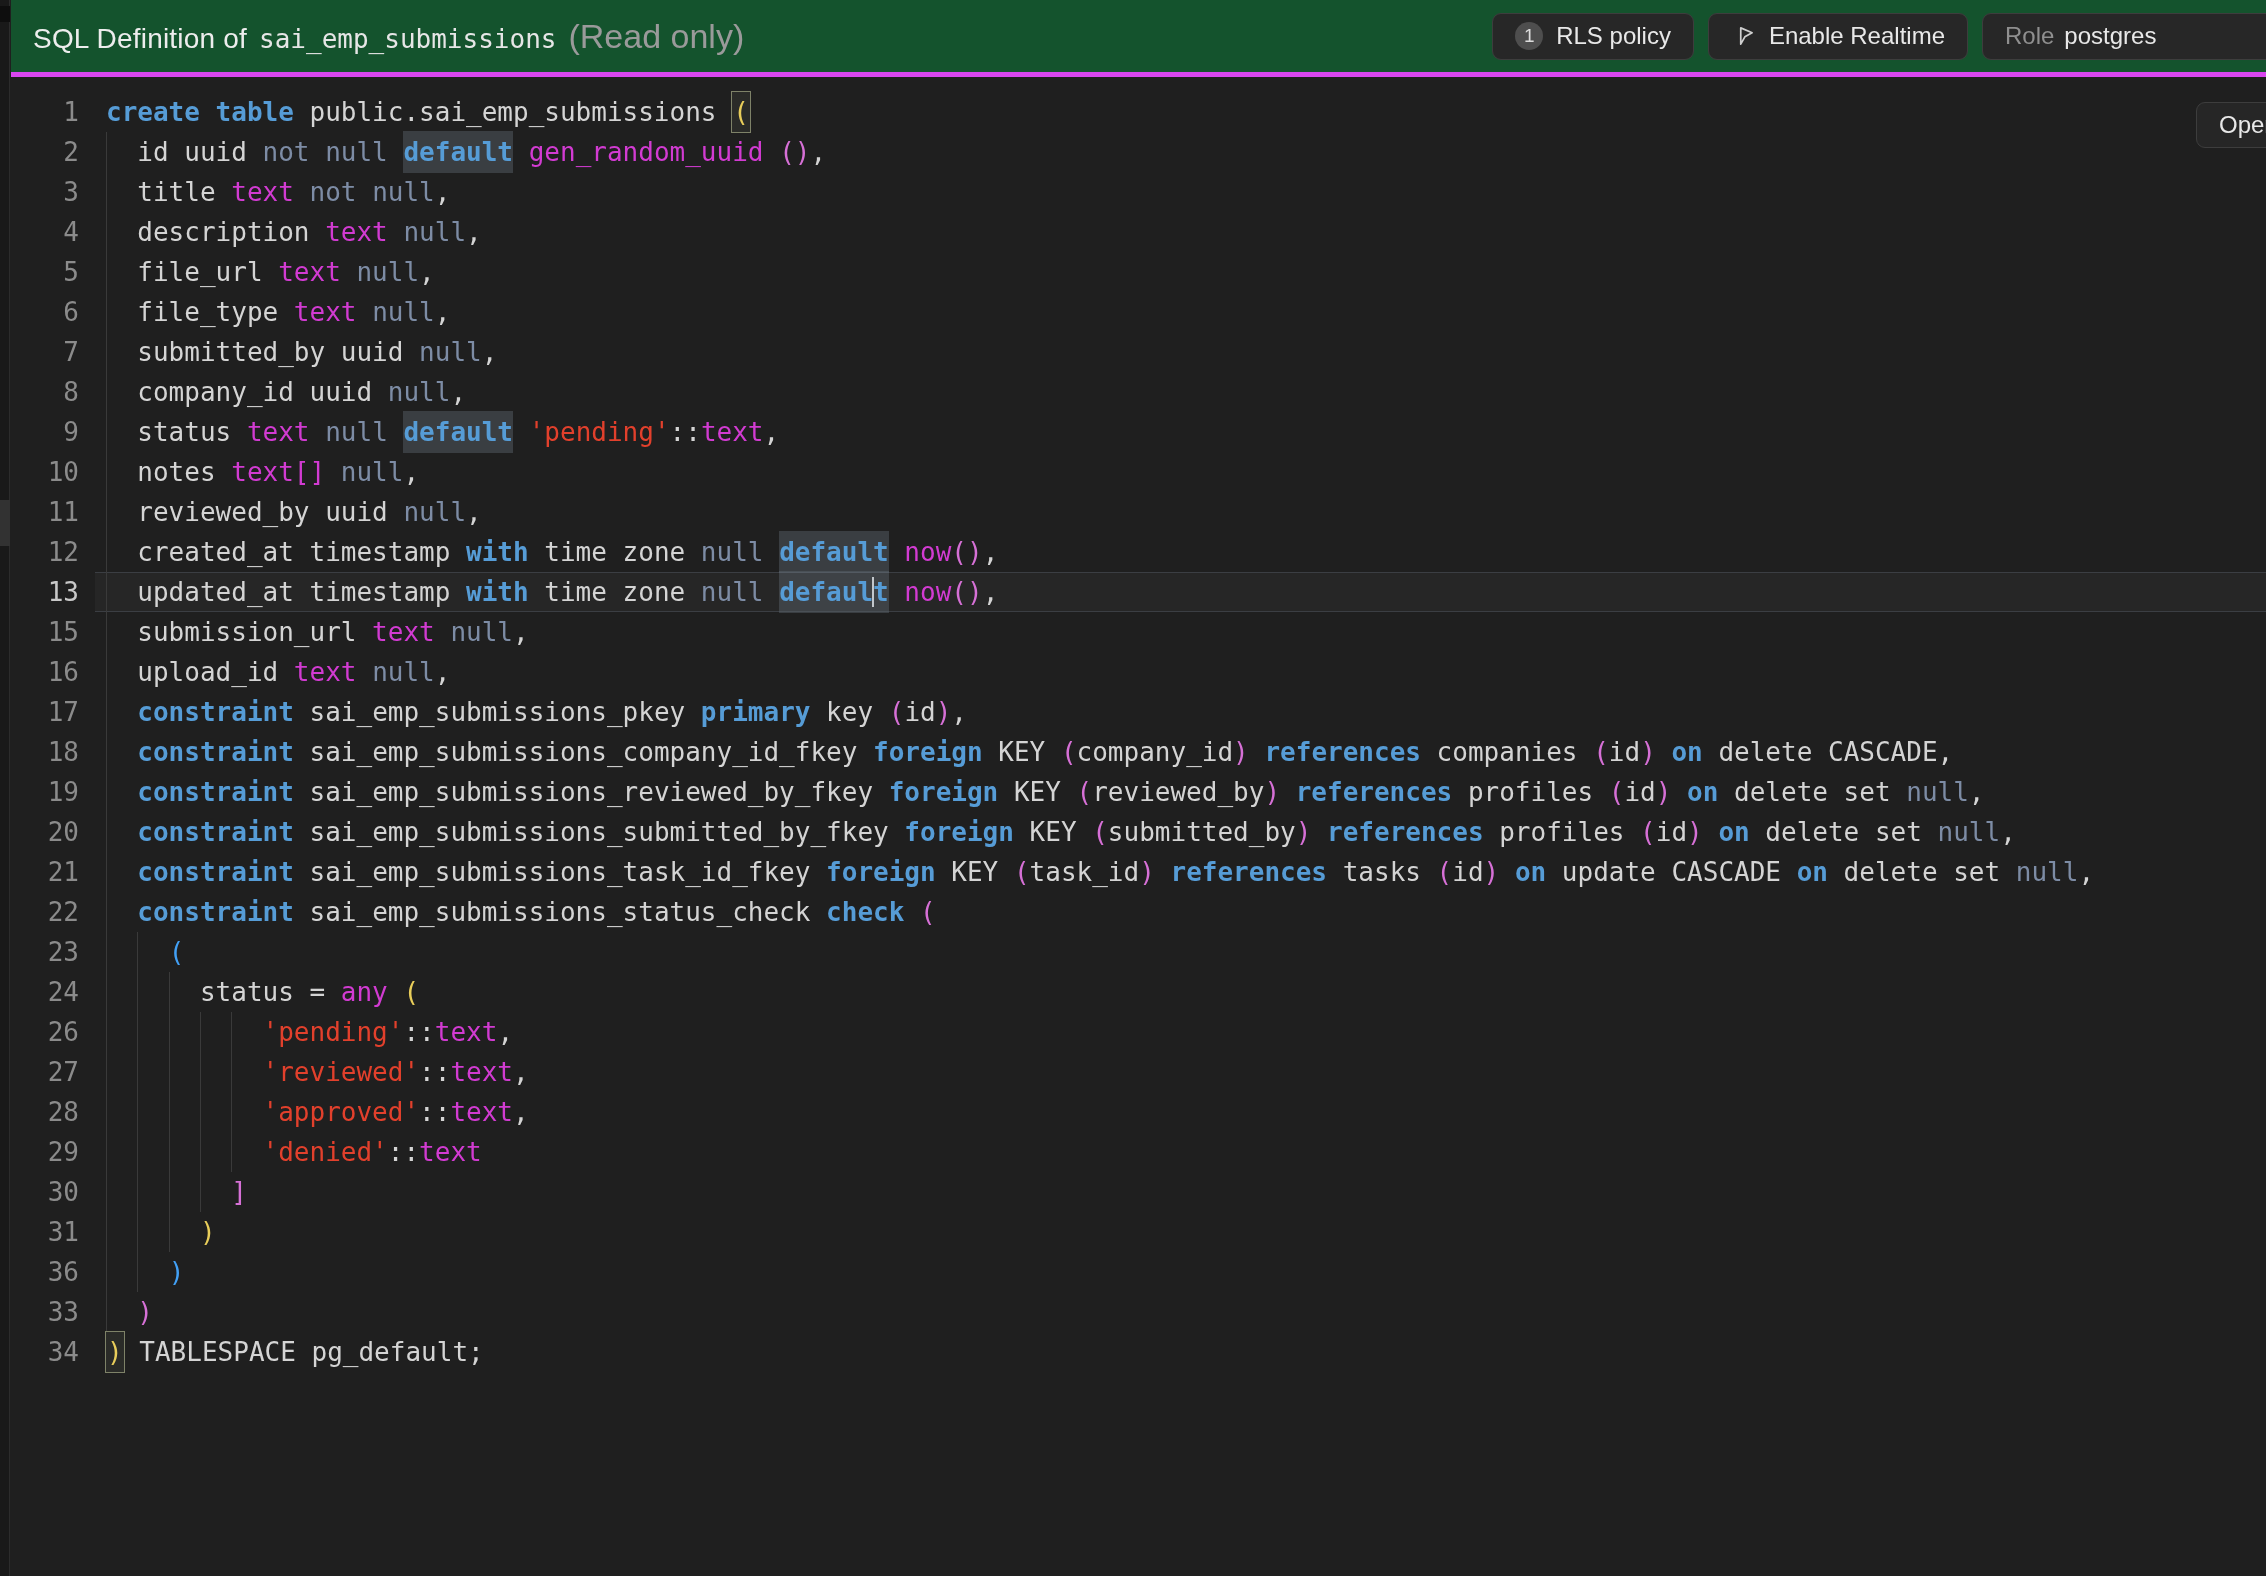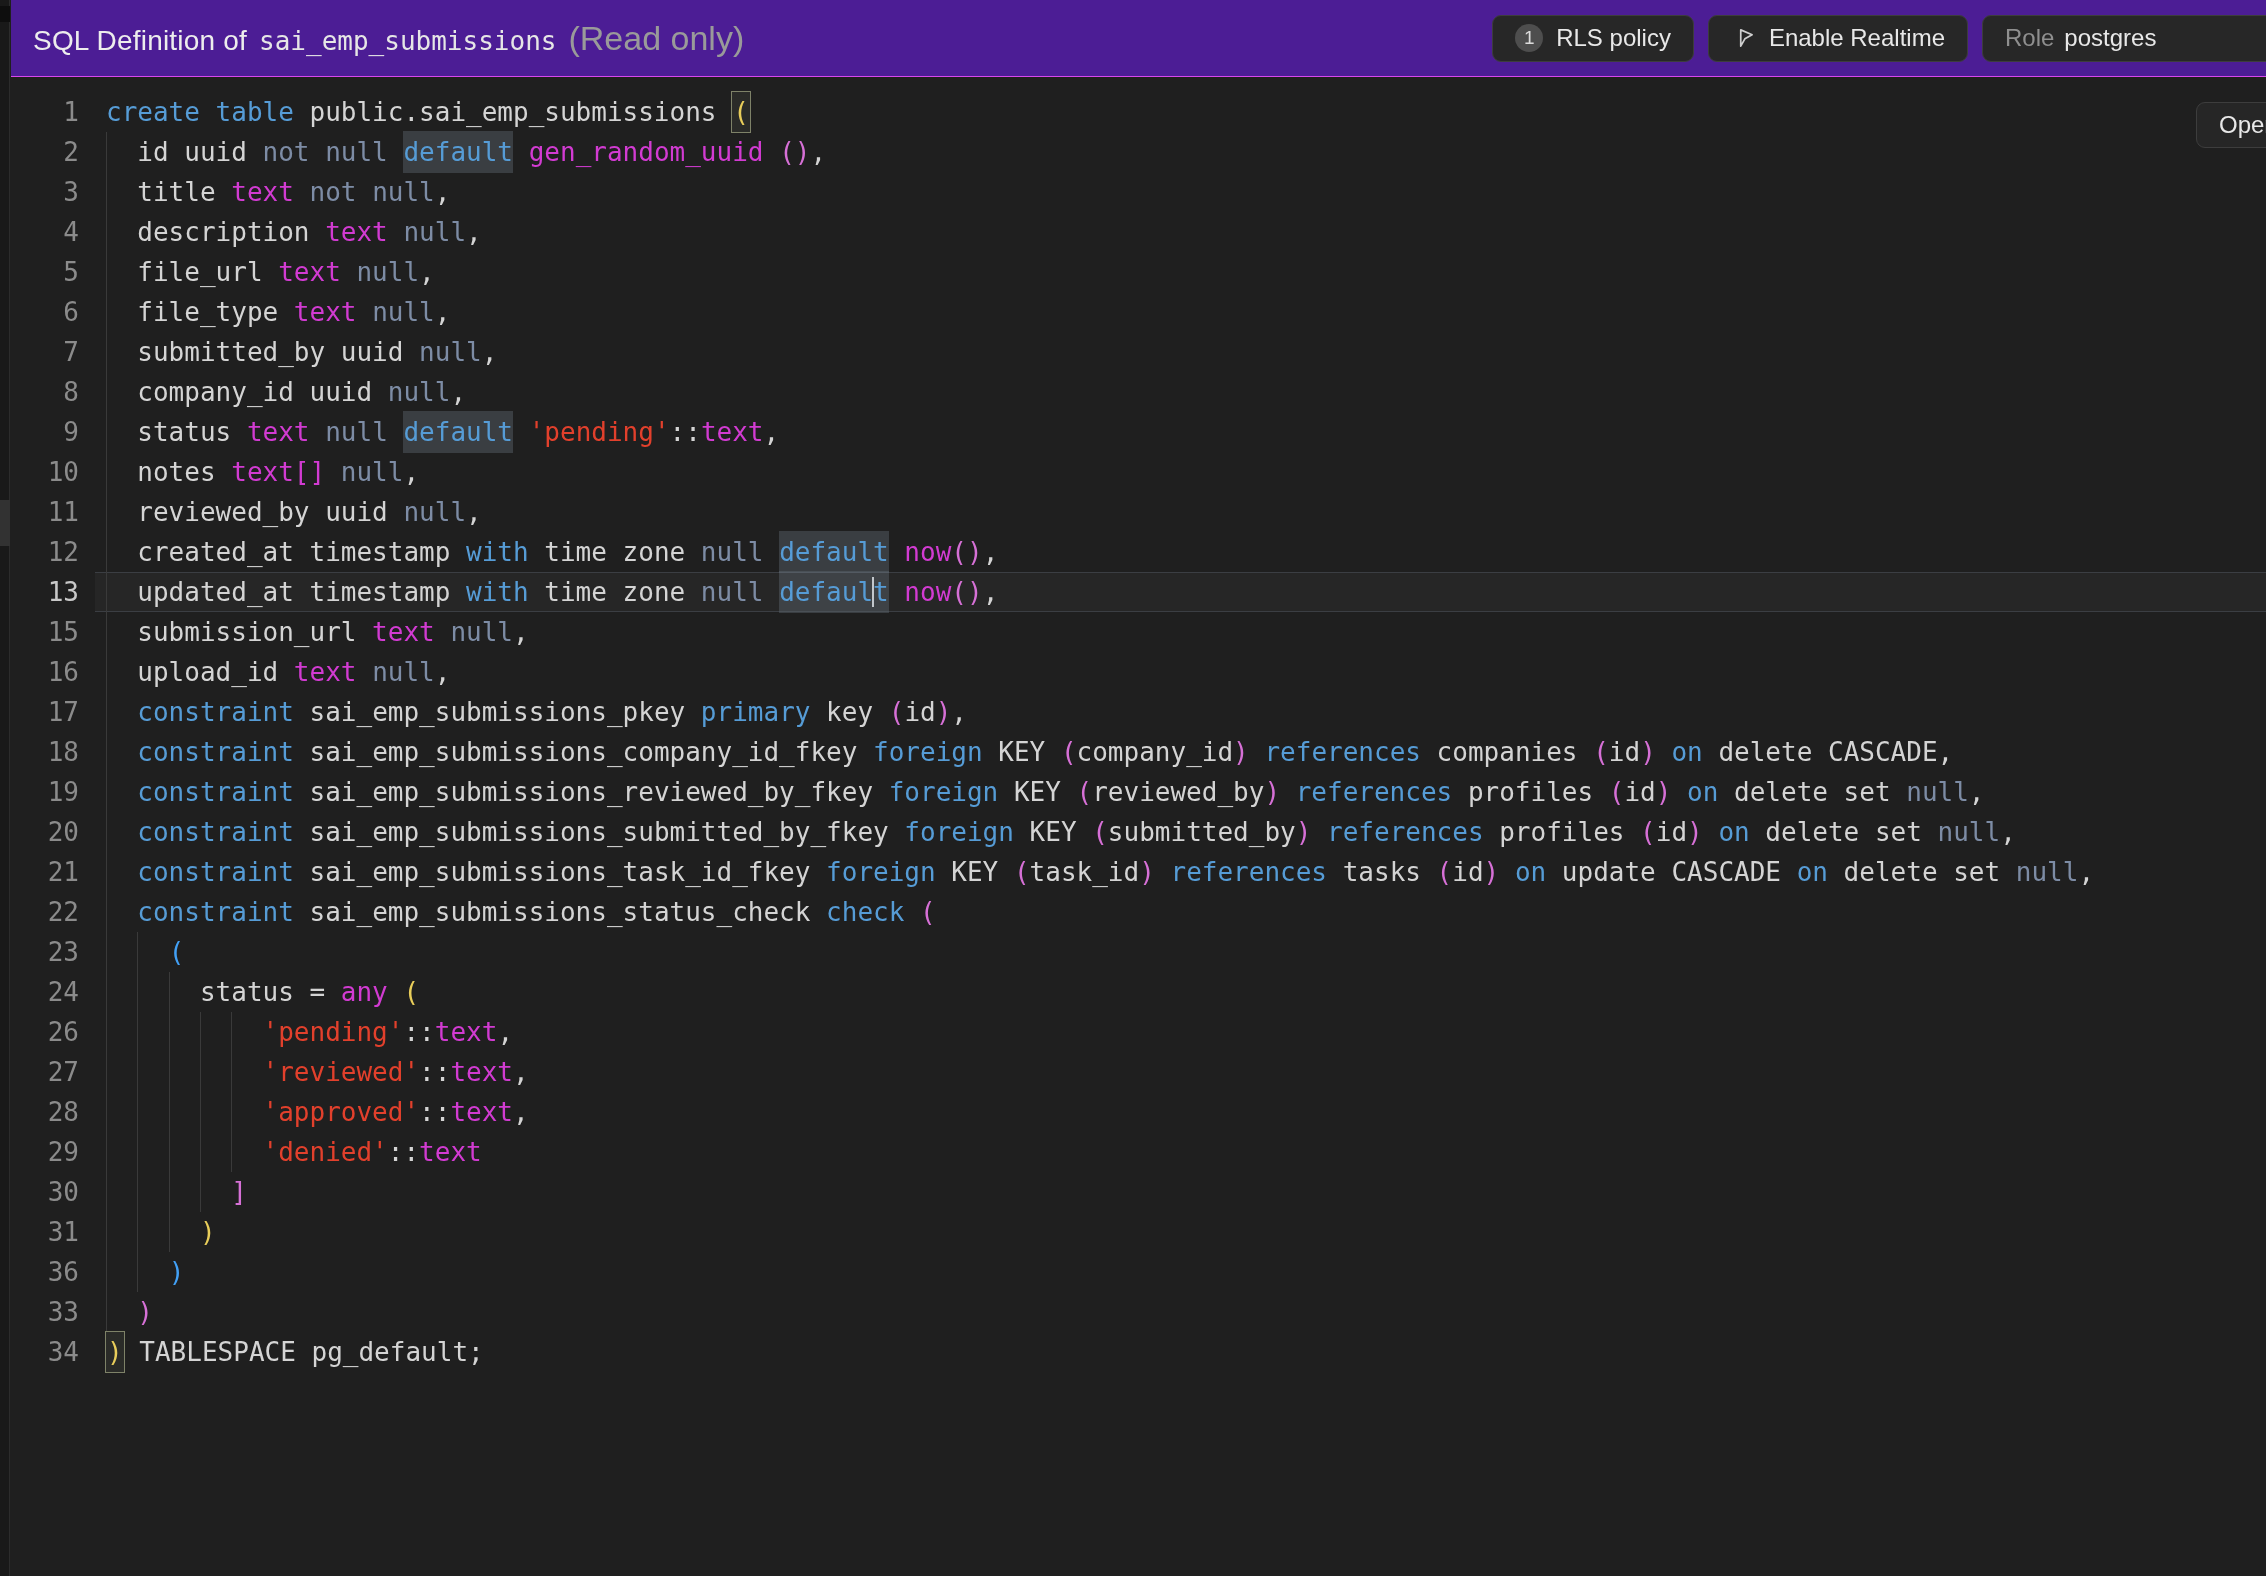--- a/index.html
+++ b/index.html
@@ -4,40 +4,40 @@
 <style>
   html,body{margin:0;padding:0;background:#1f1f1f;width:2266px;height:1576px;overflow:hidden;}
   *{box-sizing:border-box;}
   .page{position:relative;width:2266px;height:1576px;background:#1f1f1f;font-family:"Liberation Sans",sans-serif;}
   
   .left-strip{position:absolute;left:0;top:0;width:10px;height:1576px;background:#191919;border-right:1px solid #2c2c2c;}
   .strip-notch{position:absolute;left:0;top:6px;width:10px;height:16px;background:#0e0e0e;}
   .strip-thumb{position:absolute;left:0;top:500px;width:10px;height:46px;background:#323232;}
   .panel{position:absolute;left:11px;top:0;width:2255px;height:1576px;}
   
-  .hdr{position:relative;height:77px;border-bottom:1px solid #d946ef;background:#4c1d95;display:flex;align-items:center;padding:0 0 0 22px;}
+  .hdr{position:relative;height:77px;border-bottom:5px solid #d946ef;background:#14532d;display:flex;align-items:center;padding:0 0 0 22px;}
   .title{display:flex;align-items:baseline;gap:12px;white-space:nowrap;}
   .title .pfx{font-size:28px;color:#ededed;letter-spacing:.2px;}
   .title .tbl{font-family:"DejaVu Sans Mono",monospace;font-size:26px;color:#e6e6e6;}
   .title .ro{font-size:34px;color:#9a9a9a;}
   .hbtns{margin-left:auto;display:flex;gap:14px;align-items:center;margin-right:-46px;}
   .btn{display:flex;align-items:center;height:47px;padding:0 22px;background:#272727;border:1px solid #3d3d3d;border-radius:9px;font-size:24px;color:#e8e8e8;cursor:pointer;white-space:nowrap;}
   .badge{display:inline-flex;align-items:center;justify-content:center;width:28px;height:28px;border-radius:50%;background:#4e4e4e;color:#dcdcdc;font-size:19px;margin-right:13px;}
   .cursor-ic{width:26px;height:26px;margin-right:12px;}
   .muted{color:#8f8f8f;margin-right:10px;}
   .role-btn{width:330px;}
   
   .code{position:relative;padding-top:15px;font-family:"DejaVu Sans Mono",monospace;font-size:26px;color:#d4d4d4;}
   .line{position:relative;height:40px;line-height:40px;white-space:pre;}
   .ln{display:inline-block;width:68px;text-align:right;color:#8b8b8b;position:relative;z-index:2;}
   .lc{margin-left:27px;position:relative;z-index:2;}
   .guide{position:absolute;top:0;bottom:0;width:1px;background:#3a3a3a;z-index:1;}
   .curbg{position:absolute;left:84px;right:0;top:0;bottom:0;background:rgba(255,255,255,0.035);border-top:1px solid #3b3e43;border-bottom:1px solid #3b3e43;z-index:0;}
   .current .ln{color:#c8c8c8;}
-  .tk-k{color:#569cd6;} 
+  .tk-k{color:#569cd6;font-weight:bold;} 
   .tk-p{color:#d4d4d4;} 
   .tk-t{color:#d23bd2;} 
   .tk-s{color:#e2402c;} 
   .tk-n{color:#7d8ca5;} 
   .tk-y{color:#e8cd5a;} 
   .tk-o{color:#d670d6;} 
   .tk-b{color:#42a0f5;} 
   .h{background:rgba(95,105,115,0.42);padding:6px 0;}
   .m{box-shadow:0 0 0 1px #7e8268;background:rgba(125,130,105,0.12);padding:5px 1px;}
   .caret{display:inline-block;width:2px;height:30px;background:#c2c7cc;vertical-align:middle;margin:0 -1px;position:relative;top:-2px;}

